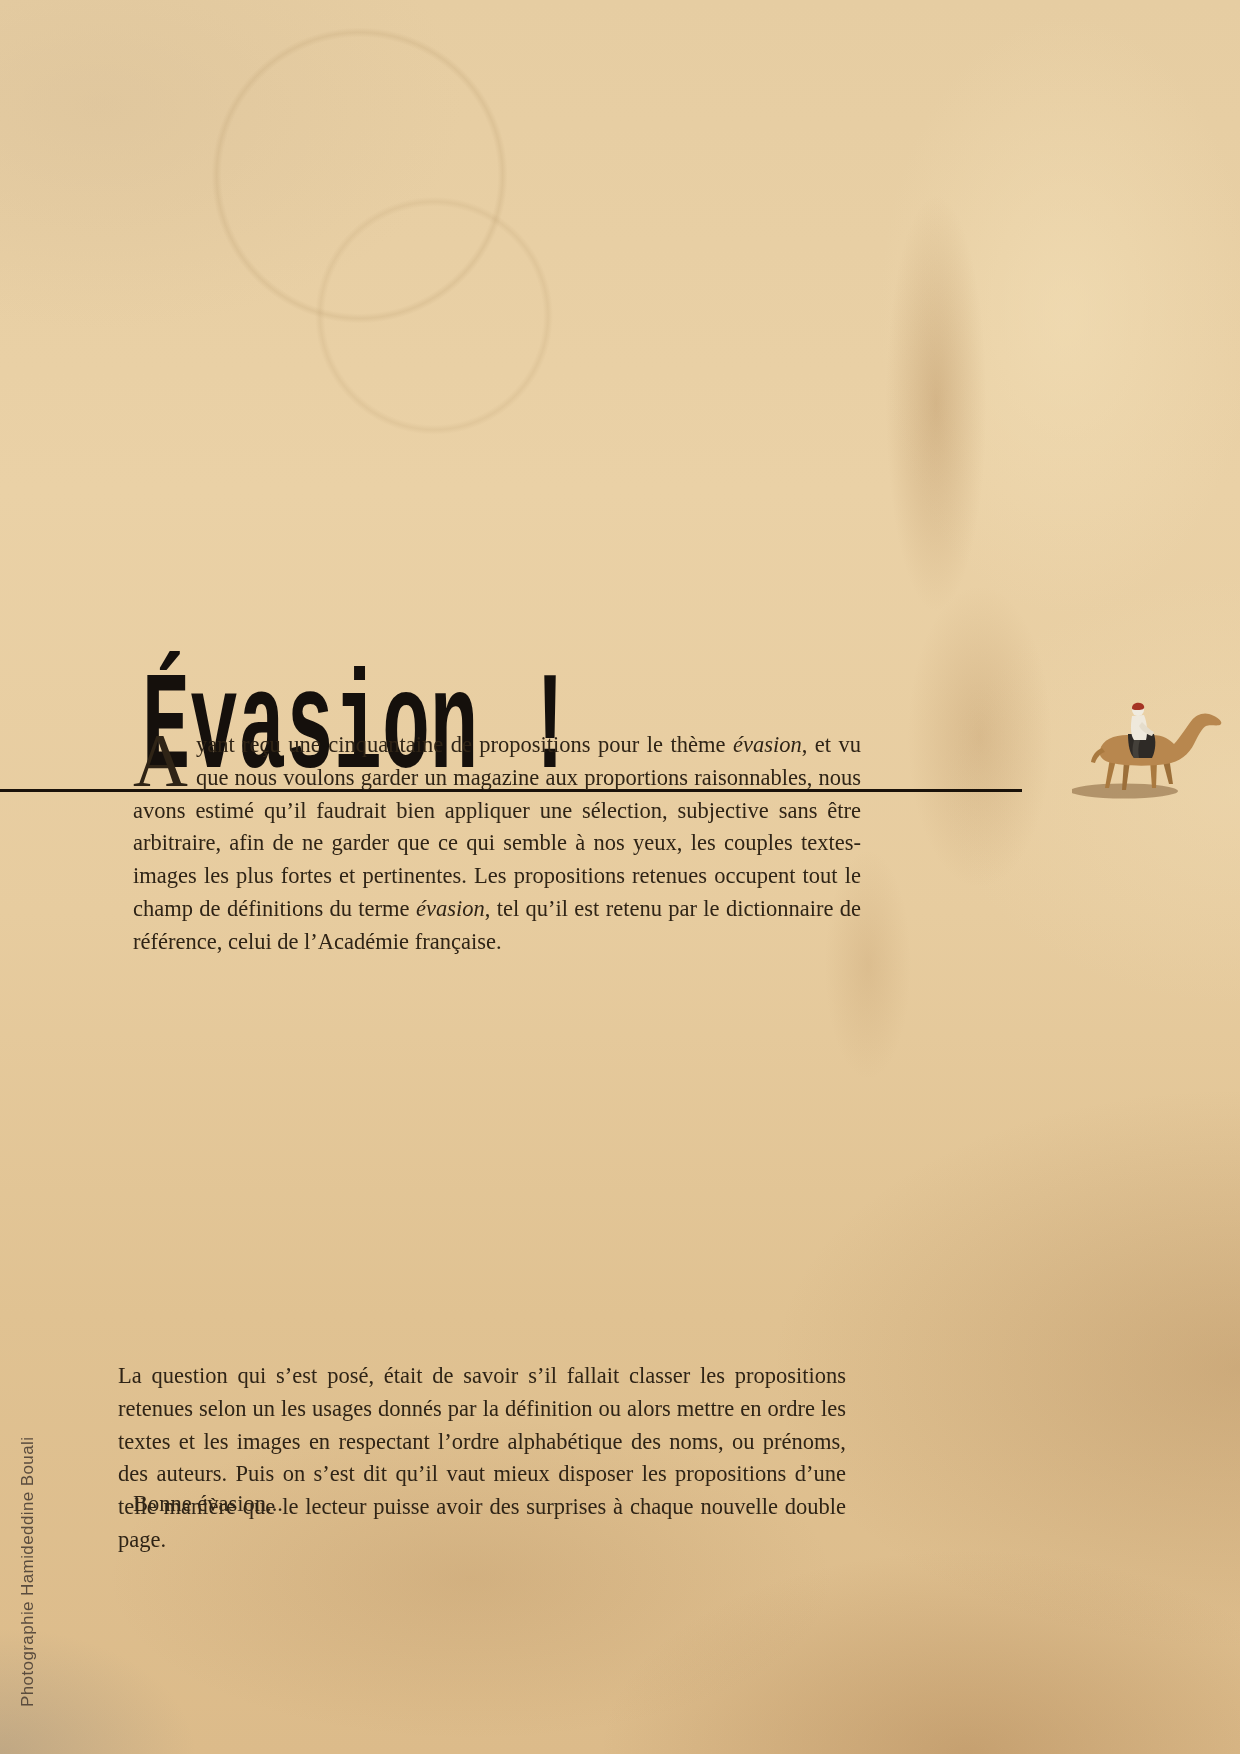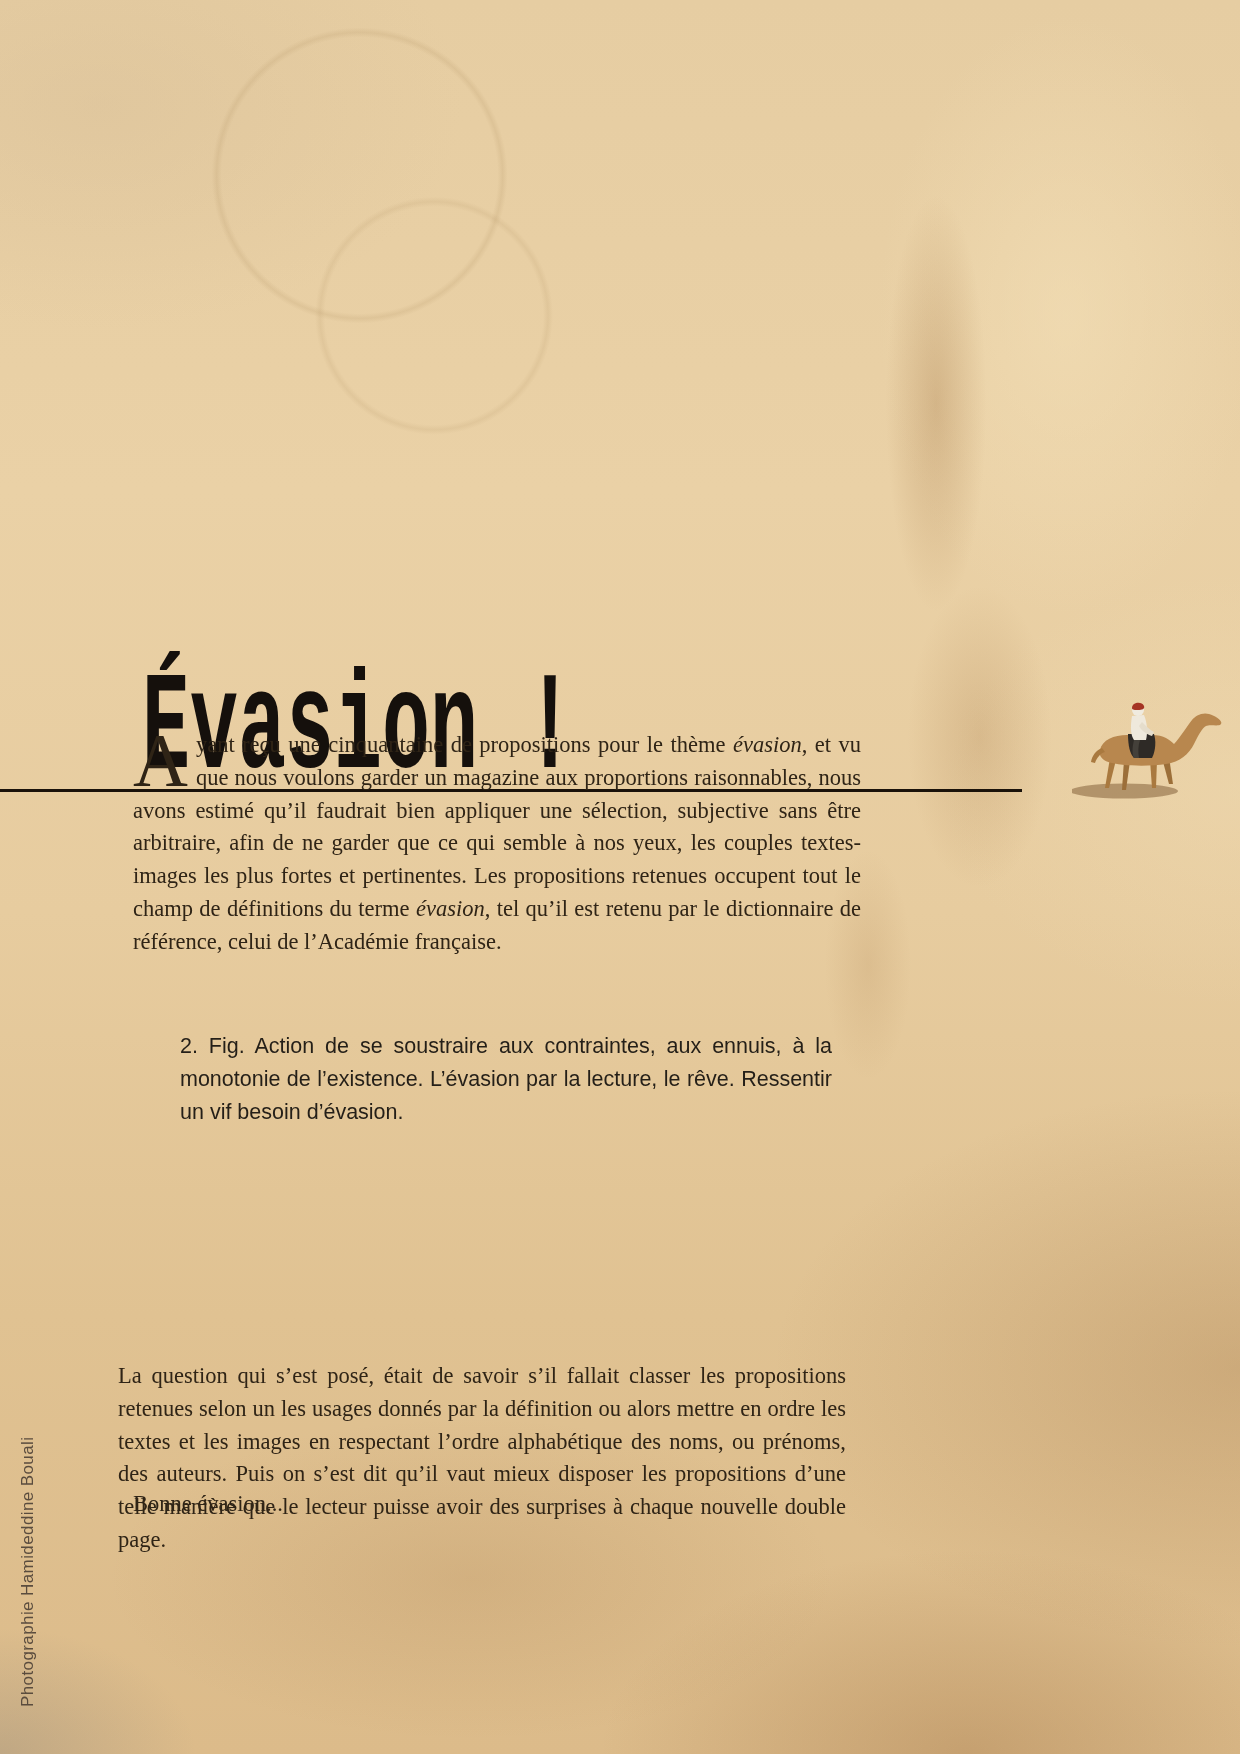--- a/index.html
+++ b/index.html
@@ -107,21 +107,20 @@
     <circle cx="66" cy="22" r="6" fill="#f0ebdf"></circle>
     <path d="M60,20 C60,14 70,13 72,18 C73,21 70,22 66,22 C63,22 60,22 60,20 Z" fill="#a53424"></path>
   </svg>
 
   <h1 class="title">Évasion !</h1>
   <div class="rule"></div>
 
   <p class="intro"><span class="dropcap">A</span><span>yant reçu une cinquantaine de propositions pour le thème </span><i>évasion</i><span>, et vu que nous voulons garder un magazine aux proportions raisonnables, nous avons estimé qu’il faudrait bien appliquer une sélection, subjective sans être arbitraire, afin de ne garder que ce qui semble à nos yeux, les couples textes-images les plus fortes et pertinentes.  Les propositions retenues occupent tout le champ de définitions du terme </span><i>évasion</i><span>, tel qu’il est retenu par le dictionnaire de référence, celui de l’Académie française.</span></p>
 
   <div class="definition">
-    <p>2.  Fig. Action de se soustraire aux contraintes, aux ennuis, à la monotonie de l’existence. L’évasion par la lecture, le rêve. Ressentir un vif besoin d’évasion.</p>
   </div>
 
   <p class="question">La question qui s’est posé, était de savoir s’il fallait classer les propositions retenues selon un les usages donnés par la définition ou alors mettre en ordre les textes et les images en respectant l’ordre alphabétique des noms, ou prénoms, des auteurs. Puis on s’est dit qu’il vaut mieux disposer les propositions d’une telle manière que le lecteur puisse avoir des surprises à chaque nouvelle double page.</p>
   <p class="closing">Bonne évasion...</p>
 
   <div class="credit">Photographie Hamideddine Bouali</div>
 
 </div>
 
 </body></html>

